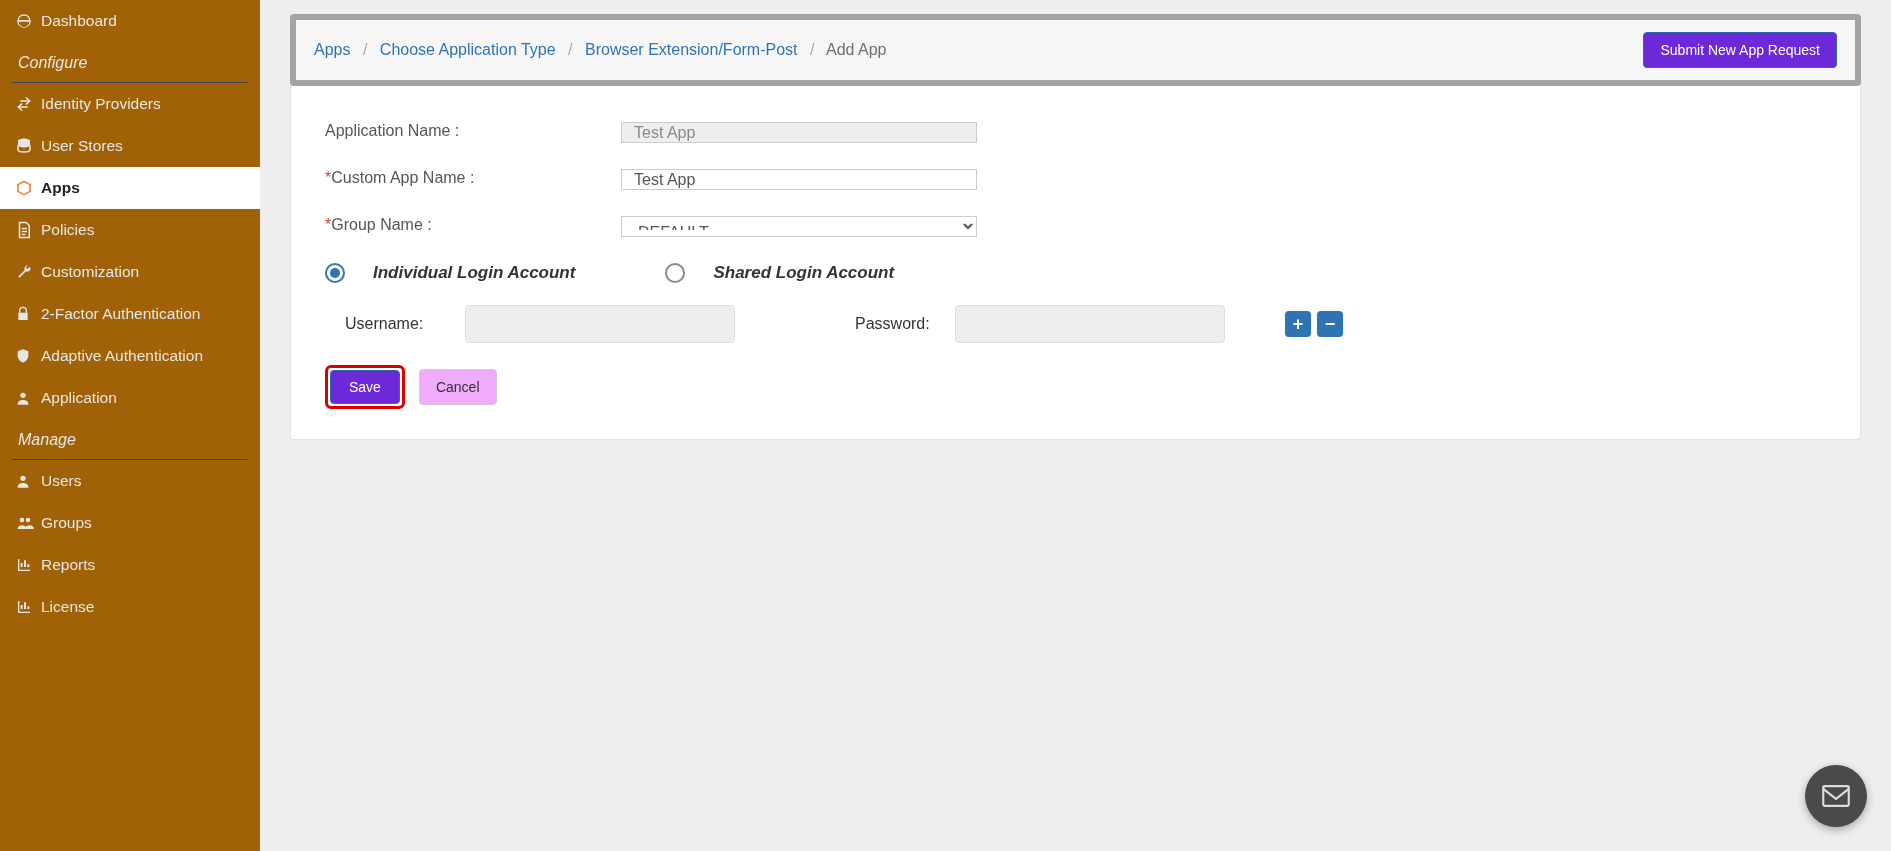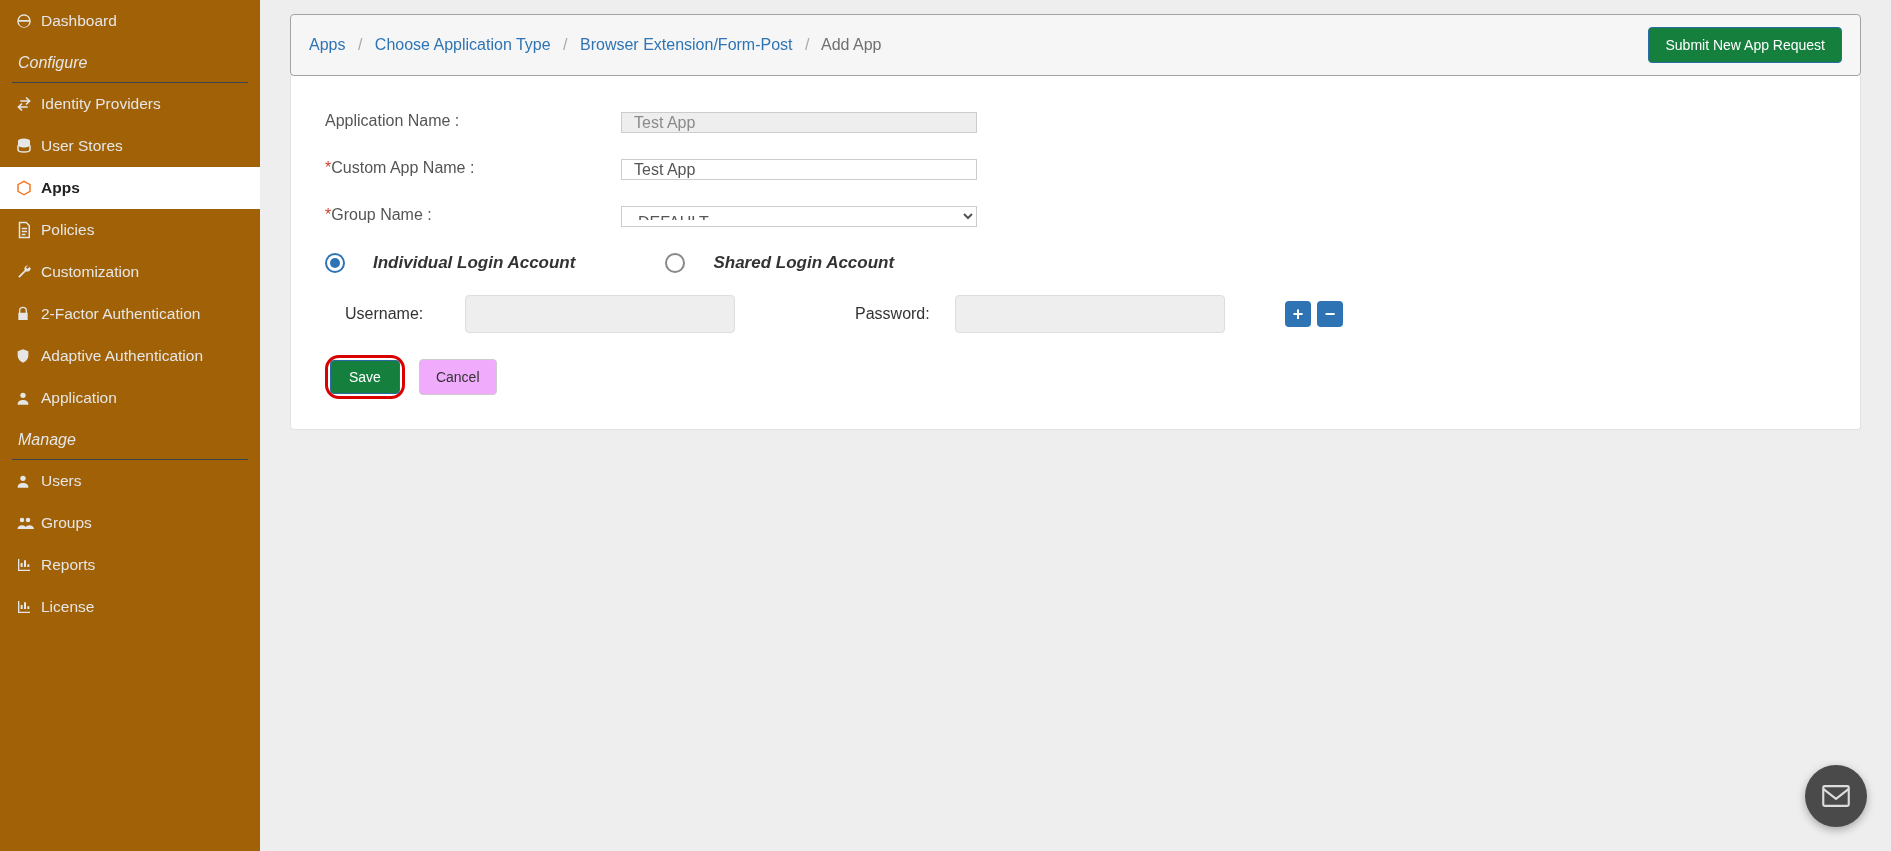--- a/index.html
+++ b/index.html
@@ -43,40 +43,40 @@
   border-top: 1px solid #3a4550;
   margin: 0 12px;
 }
 .main {
   flex: 1;
   padding: 14px 30px;
   position: relative;
 }
 .header-card {
   background: #f6f6f6;
-  border: 1px solid #a3a3a3;
+  border: 6px solid #a3a3a3;
   border-radius: 4px;
   padding: 12px 18px;
   display: flex;
   align-items: center;
   justify-content: space-between;
 }
 .breadcrumb { font-size: 16px; }
 .breadcrumb a { color: #2e74b5; text-decoration: none; }
 .breadcrumb .sep { color: #aaa; margin: 0 8px; }
 .breadcrumb .current { color: #6f6f6f; }
 .btn {
   display: inline-block;
   border-radius: 4px;
   padding: 9px 16px;
   font-size: 14px;
   cursor: pointer;
   border: 1px solid transparent;
 }
-.btn-primary { background: #15803d; color: #fff; border-color: #2a6aa5; }
+.btn-primary { background: #6d28d9; color: #fff; border-color: #2a6aa5; }
 .btn-default { background: #f0abfc; color: #333; border: 1px solid #ccc; }
 .form-card {
   background: #fff;
   border: 1px solid #e2e2e2;
   border-top: none;
   border-radius: 0 0 4px 4px;
   padding: 36px 34px 30px;
 }
 .form-row {
   display: flex;
@@ -115,21 +115,21 @@
   height: 38px; width: 270px; border: 1px solid #ddd; border-radius: 4px;
   background: #eee; padding: 6px 10px;
 }
 .addrm { display: inline-flex; gap: 6px; margin-left: 40px; }
 .sq-btn {
   width: 26px; height: 26px; background: #2e74b5; color: #fff;
   display: inline-flex; align-items: center; justify-content: center;
   border-radius: 4px; font-size: 18px; font-weight: 700; cursor: pointer; user-select: none;
 }
 .action-row { display: flex; gap: 14px; align-items: center; }
-.save-highlight { border: 3px solid #d90000; border-radius: 14px; padding: 2px; display: inline-block; }
+.save-highlight { border: 3px solid #d90000; border-radius: 6px; padding: 2px; display: inline-block; }
 .mail-fab {
   position: fixed; right: 24px; bottom: 24px;
   width: 62px; height: 62px; border-radius: 50%;
   background: #4a4a4a; display: flex; align-items: center; justify-content: center;
   box-shadow: 0 3px 8px rgba(0,0,0,.3); cursor: pointer;
 }
 .mail-fab svg { stroke: #ddd; }
 </style>
 </head>
 <body>

